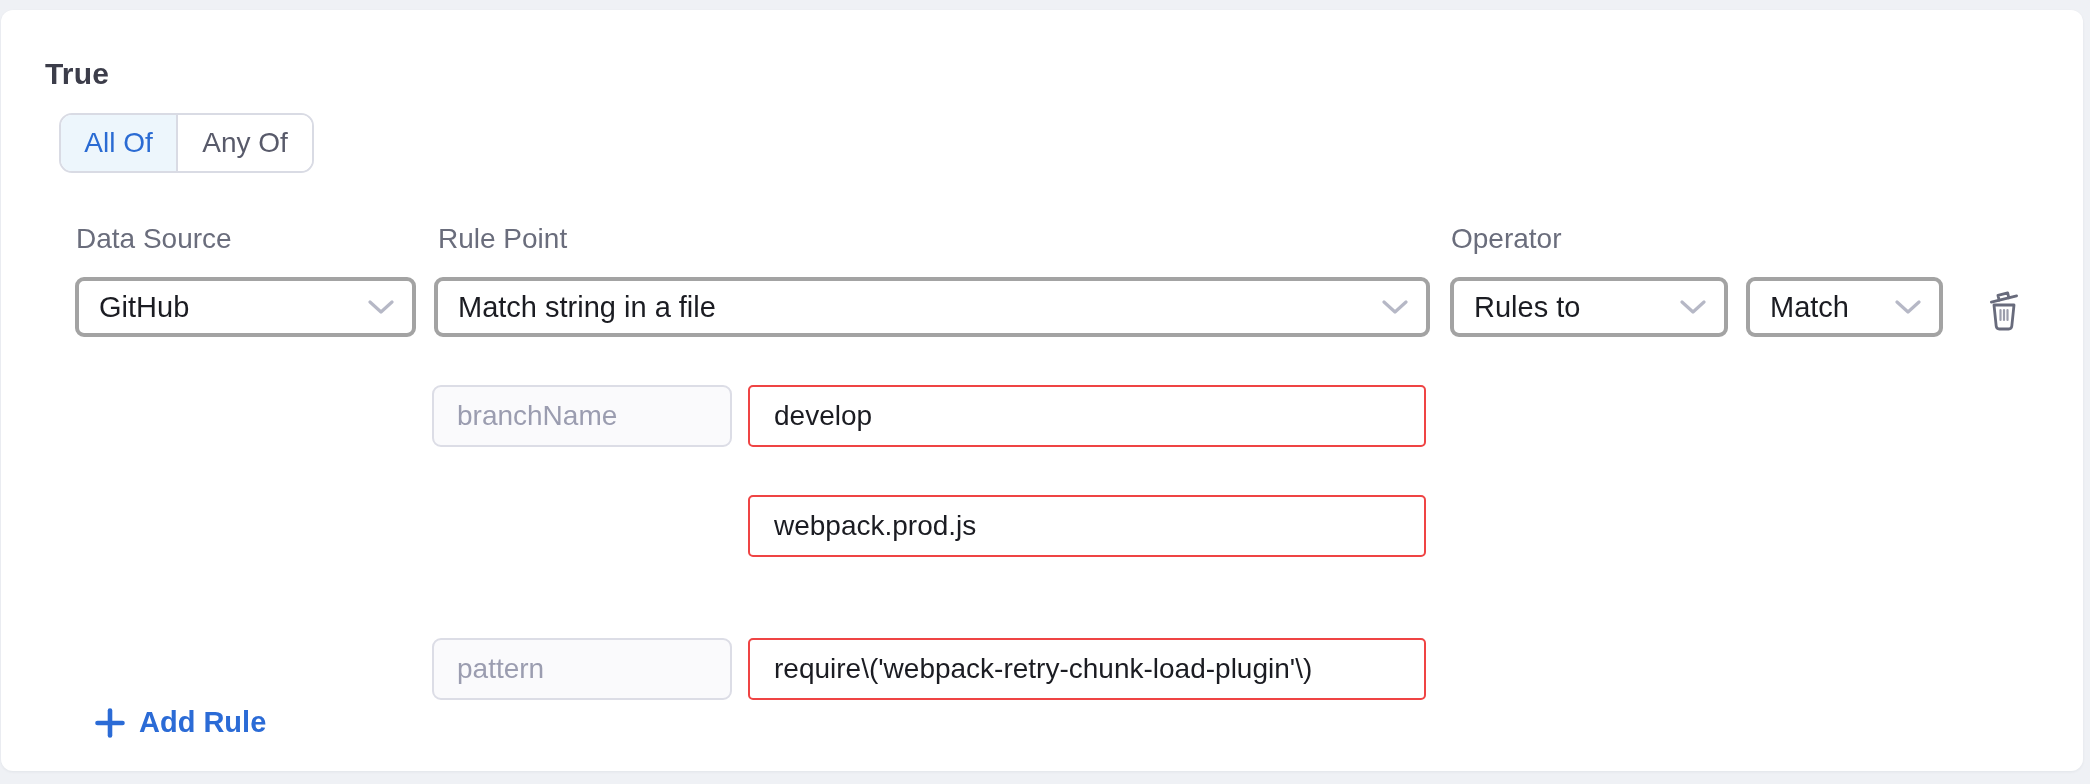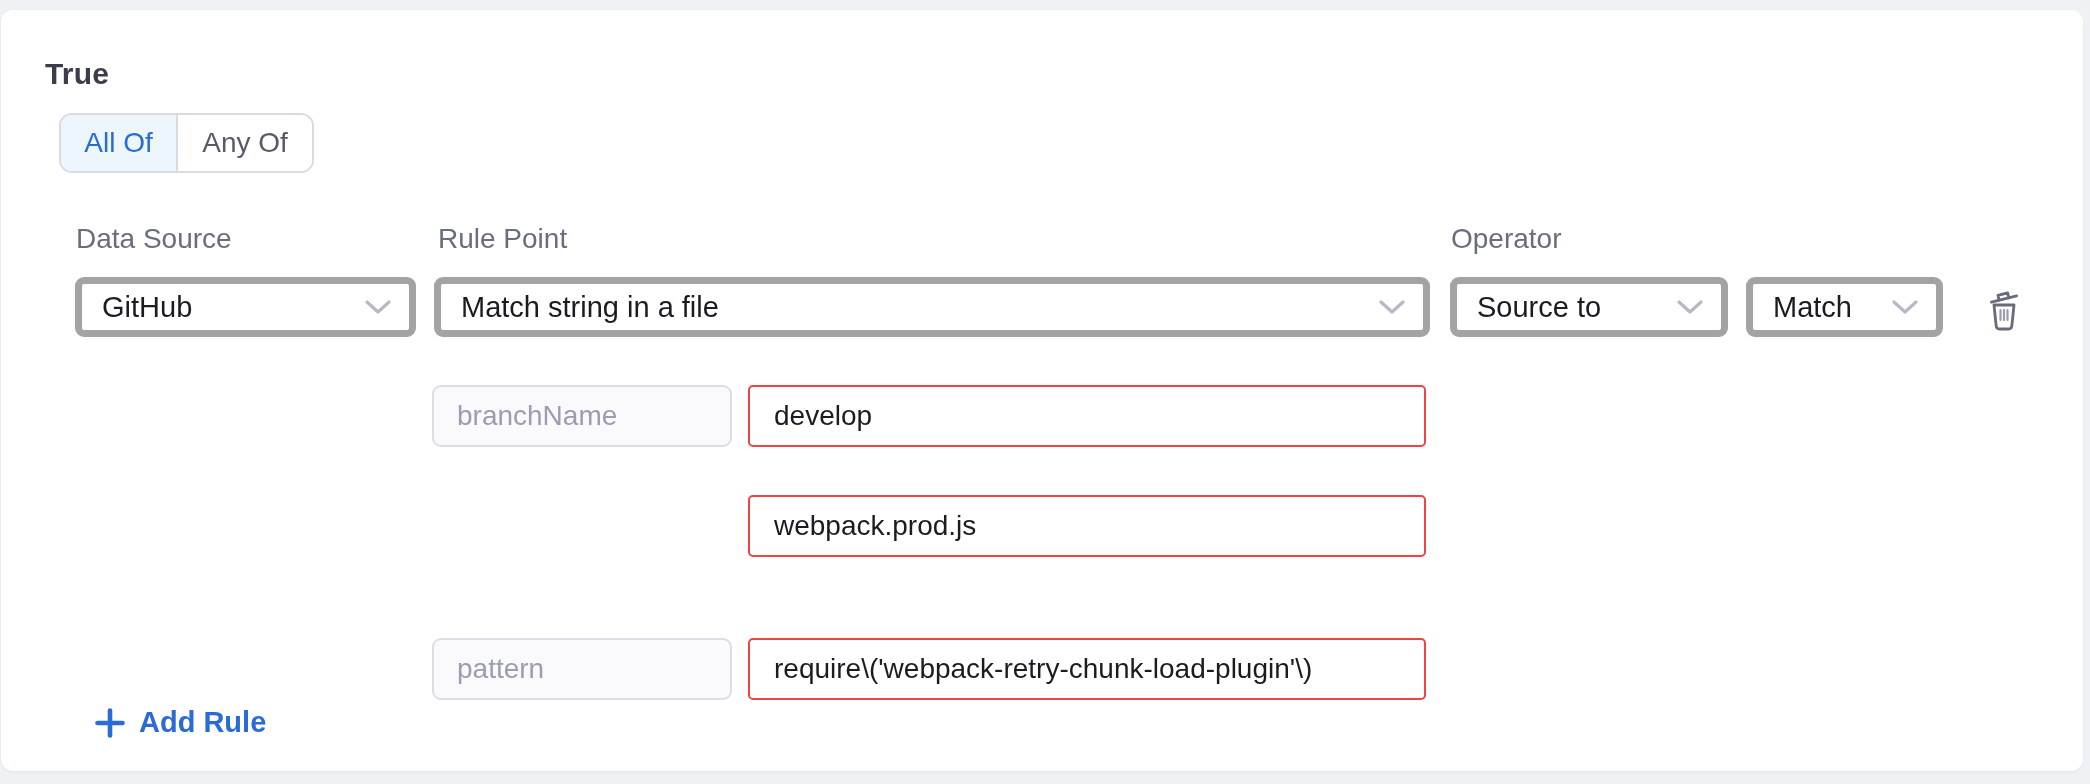--- a/index.html
+++ b/index.html
@@ -44,21 +44,21 @@
   .field-label {
     position: absolute; top: 213px;
     font-size: 28px; color: #6a6d7c;
   }
   .lbl-source   { left: 75px; }
   .lbl-point    { left: 437px; }
   .lbl-operator { left: 1450px; }
 
   .select {
     position: absolute; top: 267px; height: 60px;
-    border: 7px solid #a3a3a3; border-radius: 9px;
+    border: 4px solid #a3a3a3; border-radius: 9px;
     background: #fff;
     display: flex; align-items: center;
     padding: 0 54px 0 20px;
     font-size: 29px; color: #1b1c22;
     cursor: pointer; white-space: nowrap;
   }
   .select .chev { position: absolute; right: 18px; top: 50%; transform: translateY(-50%); display: block; }
   .sel-source   { left: 74px;   width: 341px; }
   .sel-point    { left: 433px;  width: 996px; }
   .sel-operator { left: 1449px; width: 278px; }
@@ -128,21 +128,21 @@
   </div>
 
   <div class="select sel-point">
     <span>Match string in a file</span>
     <svg class="chev" width="26" height="16" viewBox="0 0 26 16" fill="none">
       <polyline points="2,3 13,13 24,3" stroke="#b6b8c6" stroke-width="3.2" stroke-linecap="round" stroke-linejoin="round"></polyline>
     </svg>
   </div>
 
   <div class="select sel-operator">
-    <span>Source to</span>
+    <span>Rules to</span>
     <svg class="chev" width="26" height="16" viewBox="0 0 26 16" fill="none">
       <polyline points="2,3 13,13 24,3" stroke="#b6b8c6" stroke-width="3.2" stroke-linecap="round" stroke-linejoin="round"></polyline>
     </svg>
   </div>
 
   <div class="select sel-value">
     <span>Match</span>
     <svg class="chev" width="26" height="16" viewBox="0 0 26 16" fill="none">
       <polyline points="2,3 13,13 24,3" stroke="#b6b8c6" stroke-width="3.2" stroke-linecap="round" stroke-linejoin="round"></polyline>
     </svg>

